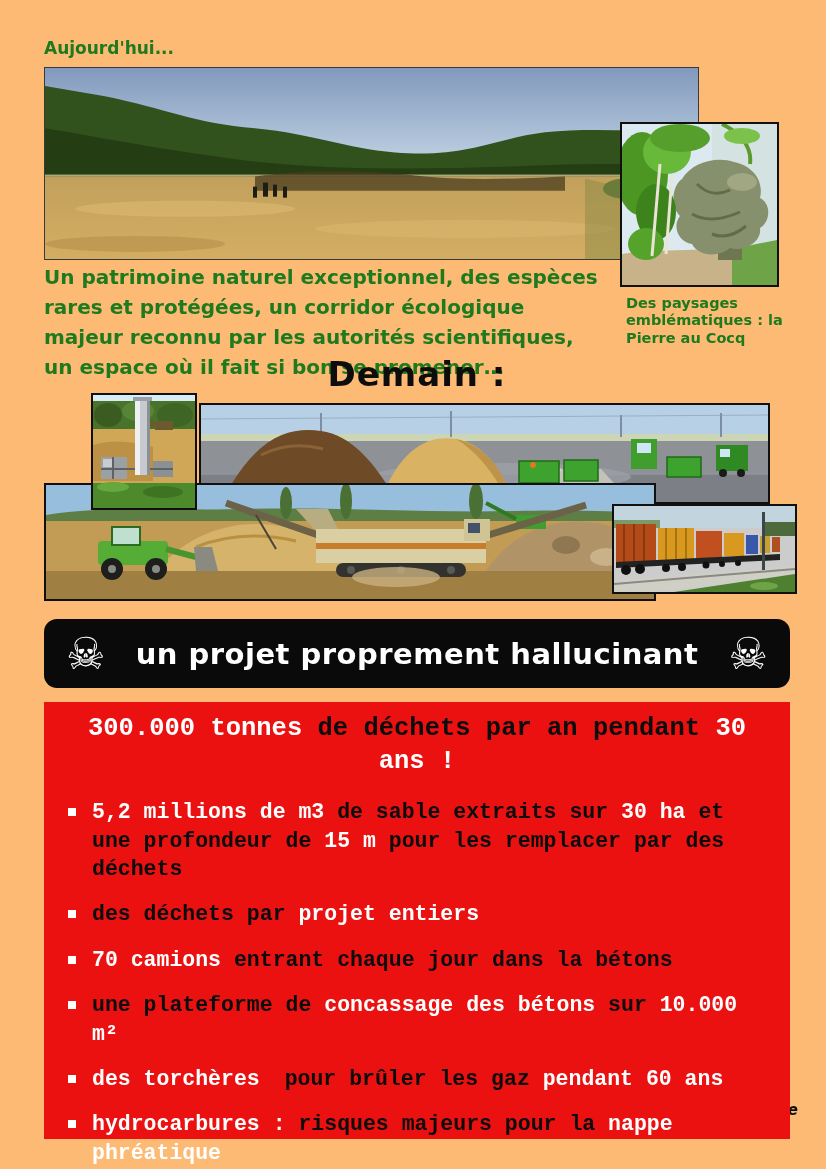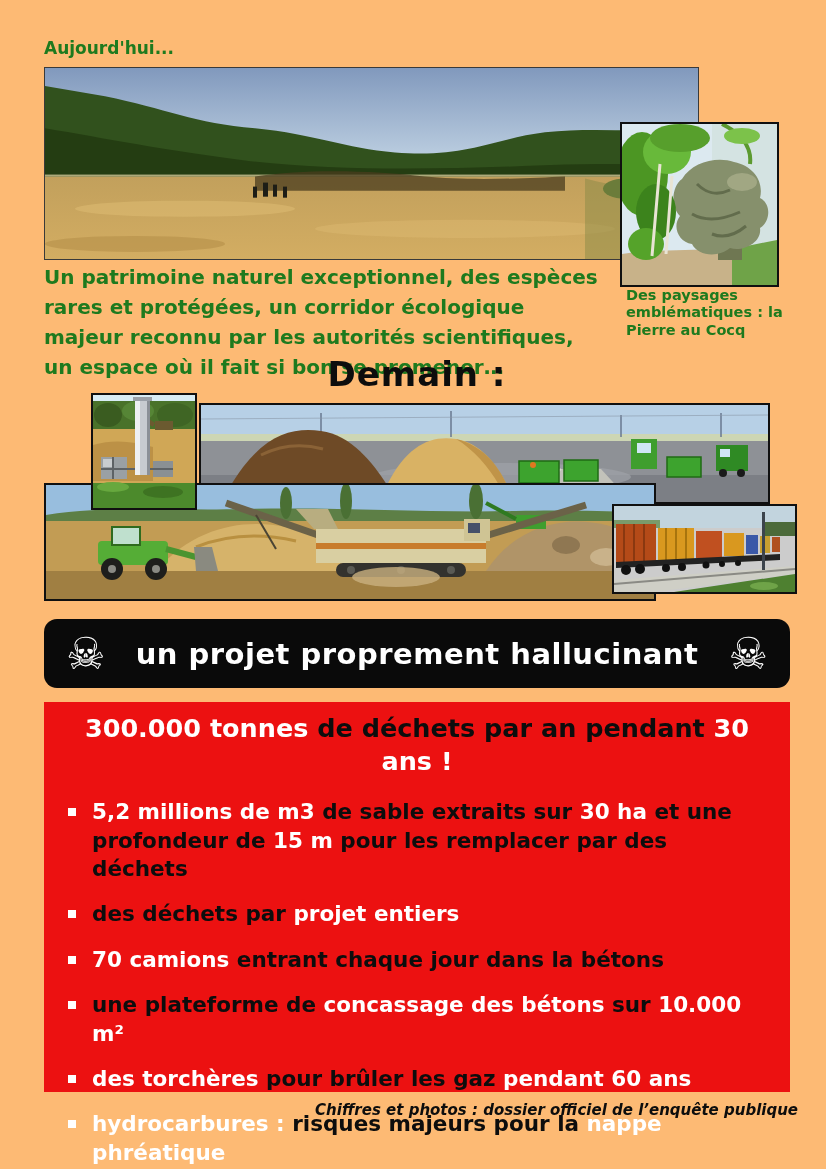--- a/index.html
+++ b/index.html
@@ -9,38 +9,38 @@
   .green-text{color:#1e7a1e;font-weight:bold;}
 
   #today-label{position:absolute;left:44px;top:38px;font-size:17px;}
 
   .photo{position:absolute;border:2px solid #101010;overflow:hidden;background:#ccc;}
   .photo svg{display:block;width:100%;height:100%;}
   #photo-pano{left:44px;top:67px;width:653px;height:191px;border:1px solid #3a3a3a;z-index:1;}
   #photo-rock{left:620px;top:122px;width:155px;height:161px;z-index:2;}
 
   #nature-text{position:absolute;left:44px;top:262px;width:560px;font-size:20px;line-height:1.5;}
-  #rock-caption{position:absolute;left:626px;top:287px;width:160px;font-size:14.5px;line-height:1.2;}
+  #rock-caption{position:absolute;left:626px;top:295px;width:160px;font-size:14.5px;line-height:1.2;}
 
   #tomorrow-heading{position:absolute;left:44px;top:354px;width:746px;text-align:center;
     font-size:34px;font-weight:bold;color:#0d0d0d;letter-spacing:1px;}
 
   #photo-flare{left:91px;top:393px;width:102px;height:113px;z-index:6;}
   #photo-platform{left:199px;top:403px;width:567px;height:97px;z-index:3;}
   #photo-crusher{left:44px;top:483px;width:608px;height:114px;z-index:4;}
   #photo-train{left:612px;top:504px;width:181px;height:86px;z-index:7;}
 
   #hazard-banner{position:absolute;left:44px;top:619px;width:746px;height:69px;background:#0a0a0a;
     border-radius:13px;display:flex;align-items:center;justify-content:space-between;
     padding:0 22px;box-sizing:border-box;z-index:8;}
   .skull{color:#ffffff;font-size:44px;line-height:1;}
   #banner-text{color:#ffffff;font-size:29px;font-weight:bold;letter-spacing:0.5px;}
 
-  #red-box{position:absolute;left:44px;top:702px;width:746px;height:390px;background:#ec1111;
-    box-sizing:border-box;padding:10px 20px 0 20px;z-index:8;}
+  #red-box{position:absolute;left:44px;top:702px;width:746px;height:437px;background:#ec1111;
+    box-sizing:border-box;padding:10px 20px 0 20px;z-index:8;font-family:Liberation Mono, monospace;}
   #redbox-title{text-align:center;font-size:25.5px;font-weight:bold;line-height:1.3;}
   #redbox-bullets{margin-top:20px;}
   .bullet-row{display:flex;margin-bottom:17px;}
   .bullet-marker{flex:0 0 8px;width:8px;height:8px;background:#ffffff;margin:10px 16px 0 4px;}
   .bullet-text{font-size:21.5px;font-weight:bold;line-height:1.32;}
 
   #footer-credit{position:absolute;right:28px;top:1101px;font-size:15px;font-weight:bold;
     font-style:italic;color:#0d0d0d;}
 </style>
 </head>
@@ -256,21 +256,21 @@
         <div class="bullet-row">
           <span class="bullet-marker"></span>
           <div class="bullet-text"><span style="color: rgb(255, 255, 255);">70 camions </span><span style="color: rgb(13, 13, 13);">entrant chaque jour dans la bétons</span></div>
         </div>
         <div class="bullet-row">
           <span class="bullet-marker"></span>
           <div class="bullet-text"><span style="color: rgb(13, 13, 13);">une plateforme de </span><span style="color: rgb(255, 255, 255);">concassage des bétons </span><span style="color: rgb(13, 13, 13);">sur </span><span style="color: rgb(255, 255, 255);">10.000 m²</span></div>
         </div>
         <div class="bullet-row">
           <span class="bullet-marker"></span>
-          <div class="bullet-text"><span style="color: rgb(255, 255, 255);">des torchères </span><span style="color: rgb(13, 13, 13);">pour brûler les gaz </span><span style="color: rgb(255, 255, 255);">pendant 60 ans</span></div>
+          <div class="bullet-text"><span style="color: rgb(255, 255, 255);">des torchères </span><span style="color: rgb(13, 13, 13); margin-left: 12px;">pour brûler les gaz </span><span style="color: rgb(255, 255, 255);">pendant 60 ans</span></div>
         </div>
         <div class="bullet-row">
           <span class="bullet-marker"></span>
           <div class="bullet-text"><span style="color: rgb(255, 255, 255); text-align: center;">hydrocarbures : </span><span style="color: rgb(13, 13, 13);">risques majeurs pour la </span><span style="color: rgb(255, 255, 255);">nappe phréatique</span></div>
         </div>
       </div>
   </div>
 
   <div id="footer-credit" style="color: rgb(13, 13, 13);">Chiffres et photos : dossier officiel de l’enquête publique</div>
 

